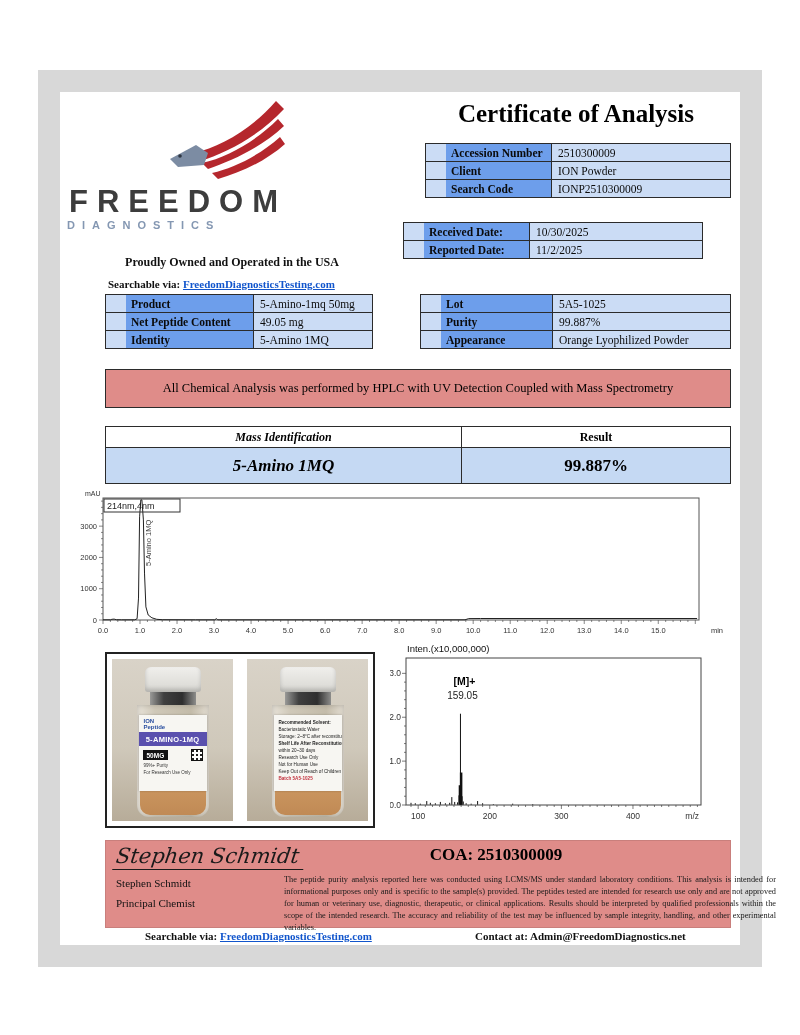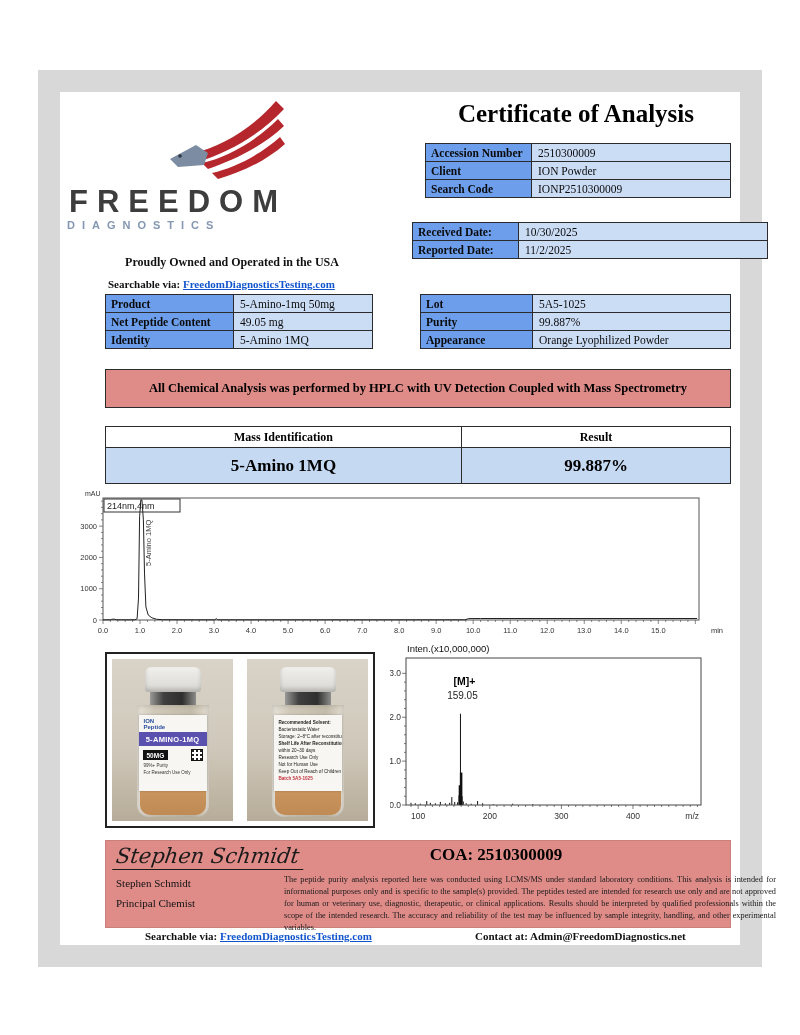--- a/index.html
+++ b/index.html
@@ -10,37 +10,37 @@
   .brand { position:absolute; top:92px; width:290px; font-family:"Liberation Sans", sans-serif; font-weight:bold; font-size:31px; letter-spacing:9px; color:#3d3d3d; text-indent:9px; }
   .subbrand { position:absolute; top:127px; width:290px; font-family:Liberation Sans, sans-serif; font-weight:bold; font-size:11px; letter-spacing:7px; color:#8497b2; text-indent:7px; }
   .tagline { position:absolute; left:27px; top:163px; width:290px; text-align:center; font-weight:bold; font-size:12px; color:#111; }
   .searchable-top { position:absolute; left:48px; top:186px; font-weight:bold; font-size:11px; color:#111; }
   a.doclink { color:#1155cc; text-decoration:underline; font-weight:bold; }
 
   .coa-title { position:absolute; left:360px; top:8px; width:312px; text-align:center; font-weight:bold; font-size:25px; color:#000; }
 
   
   .itable { position:absolute; border:1.5px solid #2b2b2b; background:#cbdcf5; }
-  .irow { display:flex; border-top:1px solid #2b2b2b; }
+  .irow { display:flex; border-top:1px solid #2b2b2b;padding-left:20px; }
   .irow:first-child { border-top:none; }
   .ilabel { background:#6d9eeb; font-weight:bold; font-size:11.5px; padding:3px 5px 2px 5px; border-right:1px solid #2b2b2b; color:#0b0b0b; }
   .ival { font-size:11.5px; padding:3px 6px 2px 6px; color:#0b0b0b; flex:1; background:#cbdcf5; }
   .t-info { left:365px; top:51px; width:306px; }   .t-info .ilabel { width:106px; }
-  .t-date { left:352px; top:130px; width:356px; }  .t-date .ilabel { width:106px; }
+  .t-date { left:343px; top:130px; width:300px; }  .t-date .ilabel { width:106px; }
   .t-prod { left:45px; top:202px; width:268px; }   .t-prod .ilabel { width:128px; }
   .t-lot  { left:360px; top:202px; width:311px; }  .t-lot .ilabel { width:112px; }
 
-  .banner { position:absolute; left:45px; top:277px; width:626px; height:39px; background:#df8c89; border:1.5px solid #2b2b2b; display:flex; align-items:center; justify-content:center; font-weight:bold; font-size:12.5px; color:#000; text-align:center; }
+  .banner { position:absolute; left:45px; top:277px; width:626px; height:39px; background:#df8c89; border:1.5px solid #2b2b2b; display:flex; align-items:center; justify-content:center; font-weight:normal; font-size:12.5px; color:#000; text-align:center; }
 
   .mass-table { position:absolute; left:45px; top:334px; width:626px; border:1.5px solid #2b2b2b; }
   .mass-head { display:flex; background:#ffffff; border-bottom:1px solid #2b2b2b; }
   .mass-head > div { font-weight:bold; font-size:12px; text-align:center; padding:3px 0 2px 0; }
   .mass-row { display:flex; background:#c5d9f3; }
   .mass-row > div { font-weight:bold; font-size:17px; text-align:center; padding:8px 0 7px 0; }
-  .mc1 { width:356px; border-right:1px solid #2b2b2b; }
+  .mc1 { width:356px; border-right:1px solid #2b2b2b;font-style:italic; }
   .mc2 { flex:1; }
 
   .chrom-wrap { position:absolute; left:20px; top:396px; }
   .ms-wrap { position:absolute; left:330px; top:548px; }
 
   
   .photo-box { position:absolute; left:45px; top:560px; width:270px; height:176px; border:2px solid #222; background:#fff; padding:5px; display:flex; gap:14px; }
   .photo-half { flex:1; background:linear-gradient(180deg,#d9d3c8 0%,#cfc8ba 55%,#b7ac99 100%); position:relative; display:flex; justify-content:center; }
   .vial { position:relative; width:74px; margin-top:8px; }
   .vcap { width:56px; height:25px; margin:0 auto; background:linear-gradient(180deg,#f0efec,#d8d7d2); border-radius:6px 6px 3px 3px; box-shadow:inset 0 -3px 4px rgba(0,0,0,.18); }

